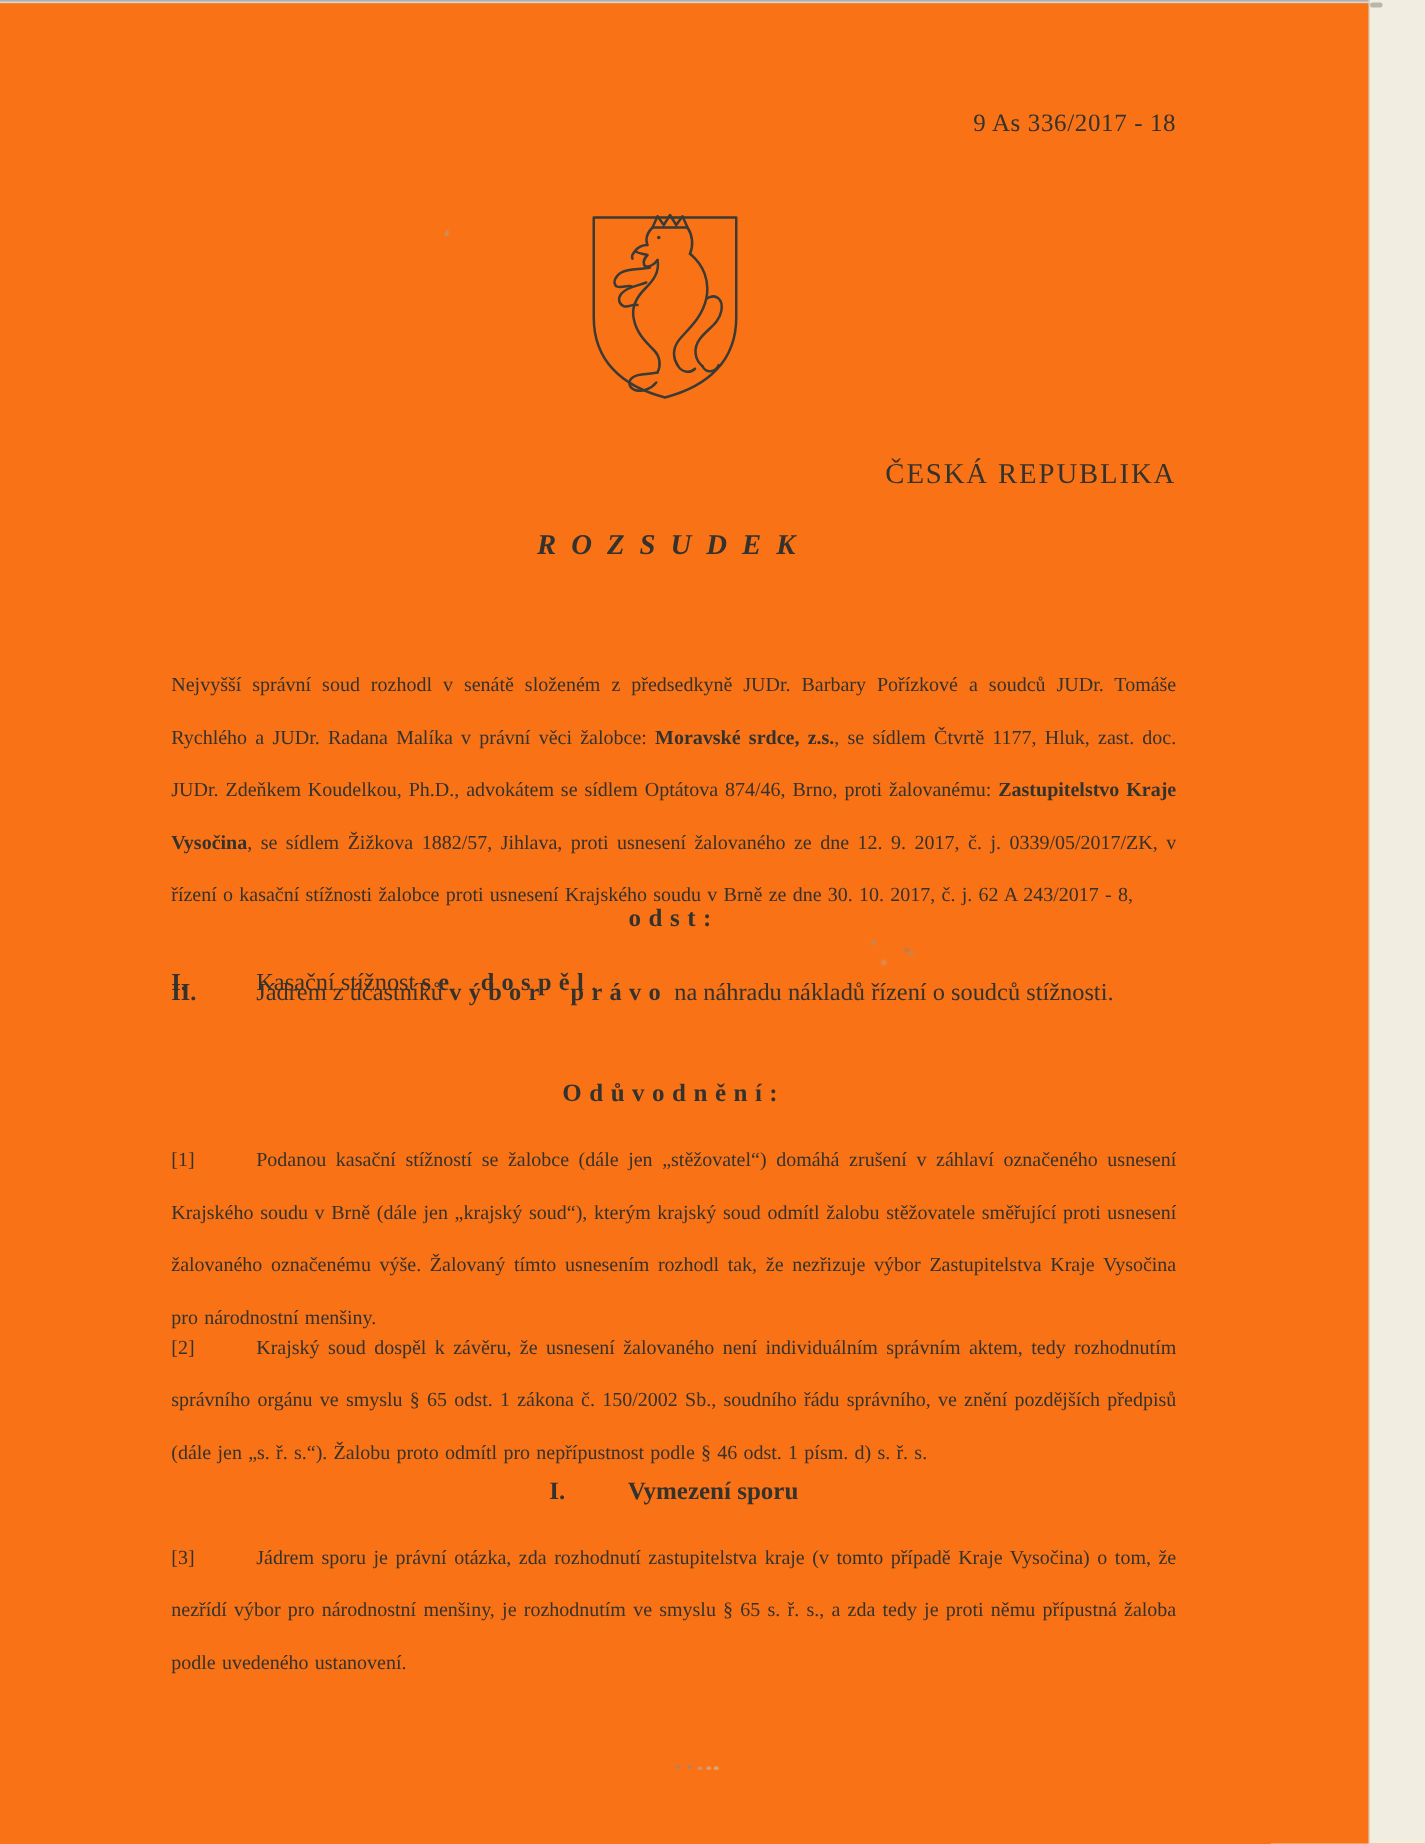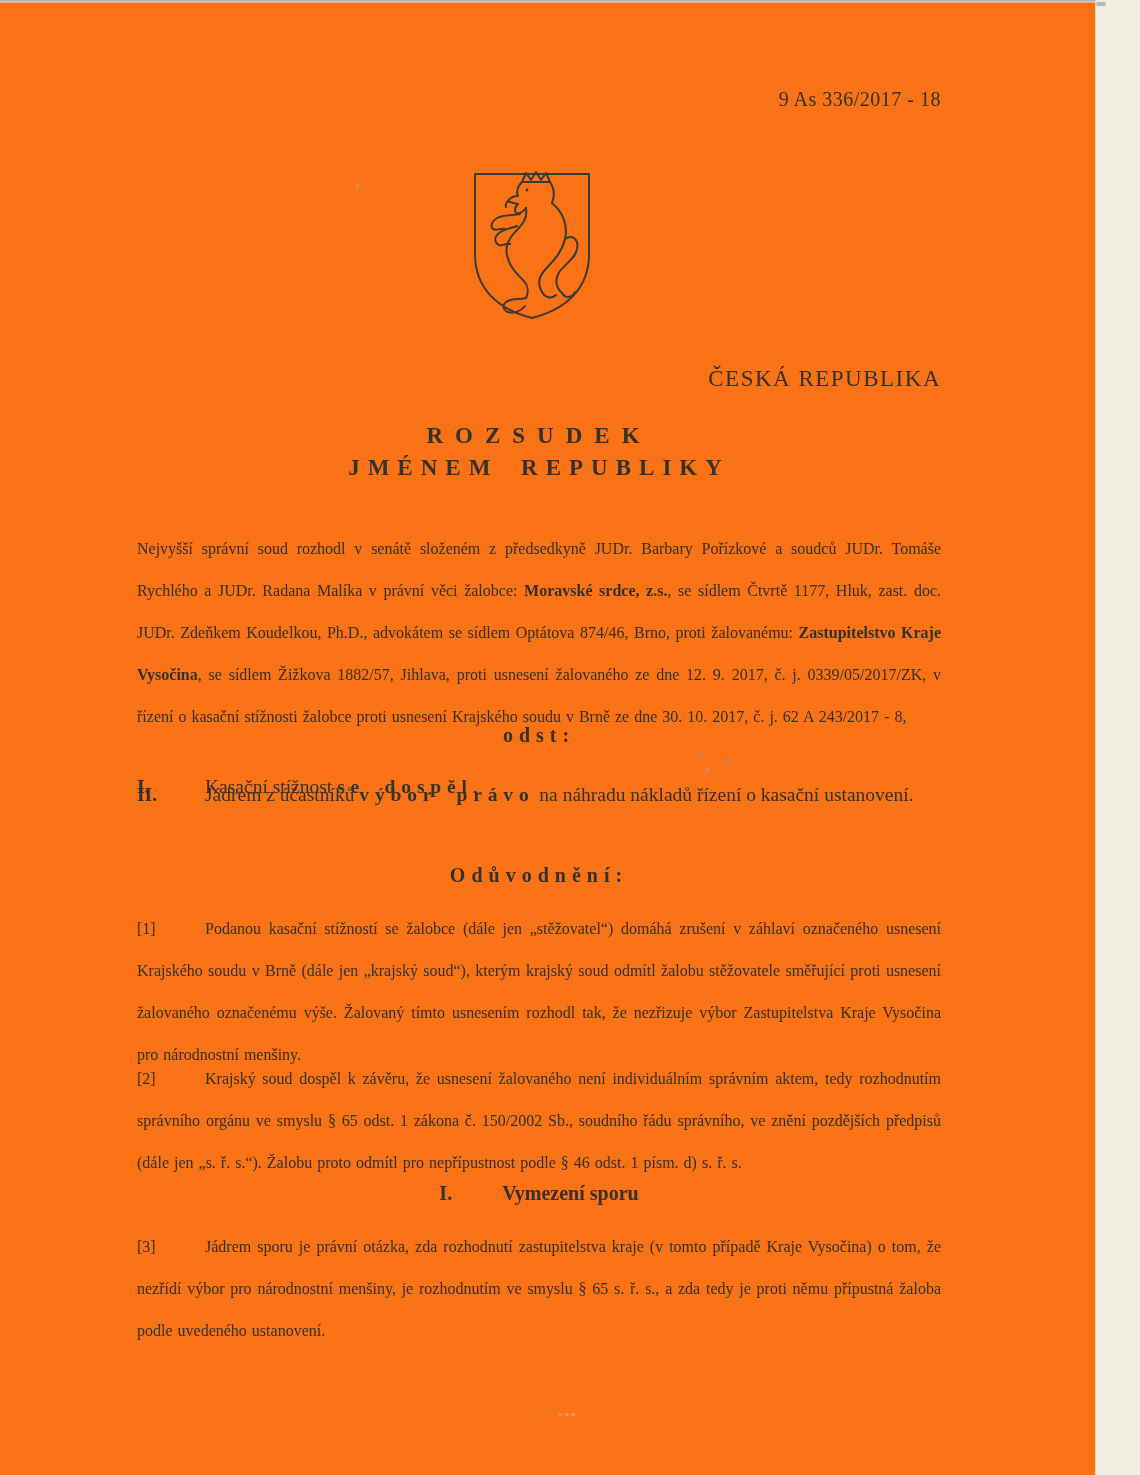--- a/index.html
+++ b/index.html
@@ -22,21 +22,21 @@
 
   .case-number{top:88px;text-align:right;font-size:20px;letter-spacing:.5px;}
 
   .emblem{position:absolute;left:470px;top:170px;width:124px;height:152px;}
   .emblem svg{width:100%;height:100%;}
   .emblem path,.emblem circle{stroke:#3b3a35;stroke-width:2;fill:none;stroke-linecap:round;stroke-linejoin:round;}
   .emblem circle{fill:#3b3a35;stroke-width:0;}
 
   .country{top:366px;text-align:right;font-size:23px;letter-spacing:1.5px;}
   .jtitle{top:420px;text-align:center;font-weight:bold;font-size:23px;line-height:32px;}
-  .jtitle .l1{letter-spacing:12px;display:block;}
+  .jtitle .l1{letter-spacing:12px;display:block;font-style:italic;}
   .jtitle .l2{letter-spacing:8px;word-spacing:9px;display:block;}
 
   .bodytext{font-size:16px;line-height:42px;text-align:justify;word-spacing:1px;}
   .intro{top:528px;}
 
   .ctr-label{text-align:center;font-weight:bold;font-size:20px;letter-spacing:6px;}
   .takto{top:724px;}
   .oduv{top:864px;}
 
   .v-item{display:flex;font-size:19.5px;line-height:29px;}
@@ -94,34 +94,33 @@
       <path d="M95,69 C103,64 109,70 107,79 C105,89 96,93 90,101 C84,109 86,118 92,123"></path>
       <path d="M72,122 C75,128 82,129 86,125"></path>
       <path d="M92,123 C95,129 102,128 105,122"></path>
     </svg>
   </div>
 
   <div class="abs country">ČESKÁ REPUBLIKA</div>
 
   <div class="abs jtitle">
     <span class="l1">ROZSUDEK</span>
-    <span class="l2">JMÉNEM REPUBLIKY</span>
   </div>
 
   <p class="abs bodytext intro para"><span>Nejvyšší správní soud rozhodl v senátě složeném z předsedkyně JUDr. Barbary Pořízkové a soudců JUDr. Tomáše Rychlého a JUDr. Radana Malíka v právní věci žalobce: </span><span class="b">Moravské srdce, z.s.</span><span>, se sídlem Čtvrtě 1177, Hluk, zast. doc. JUDr. Zdeňkem Koudelkou, Ph.D., advokátem se sídlem Optátova 874/46, Brno, proti žalovanému: </span><span class="b">Zastupitelstvo Kraje Vysočina</span><span>, se sídlem Žižkova 1882/57, Jihlava, proti usnesení žalovaného ze dne 12. 9. 2017, č. j. 0339/05/2017/ZK, v řízení o kasační stížnosti žalobce proti usnesení Krajského soudu v Brně ze dne 30. 10. 2017, č. j. 62 A 243/2017 - 8,</span></p>
 
   <div class="abs ctr-label takto">odst:</div>
 
   <div class="abs v-item item1">
     <span class="num">I.</span>
     <span><span>Kasační stížnost </span><span class="b sp">se dospěl</span><span>.</span></span>
   </div>
   <div class="abs v-item item2">
     <span class="num">II.</span>
-    <span><span>Jádrem z účastníků </span><span class="b sp">výbor právo</span><span> na náhradu nákladů řízení o kasační ustanovení.</span></span>
+    <span><span>Jádrem z účastníků </span><span class="b sp">výbor právo</span><span> na náhradu nákladů řízení o soudců stížnosti.</span></span>
   </div>
 
   <div class="abs ctr-label oduv">Odůvodnění:</div>
 
   <p class="abs bodytext para p1"><span class="pnum">[1]</span><span>Podanou kasační stížností se žalobce (dále jen „stěžovatel“) domáhá zrušení v záhlaví označeného usnesení Krajského soudu v Brně (dále jen „krajský soud“), kterým krajský soud odmítl žalobu stěžovatele směřující proti usnesení žalovaného označenému výše. Žalovaný tímto usnesením rozhodl tak, že nezřizuje výbor Zastupitelstva Kraje Vysočina pro národnostní menšiny.</span></p>
 
   <p class="abs bodytext para p2"><span class="pnum">[2]</span><span>Krajský soud dospěl k závěru, že usnesení žalovaného není individuálním správním aktem, tedy rozhodnutím správního orgánu ve smyslu § 65 odst. 1 zákona č. 150/2002 Sb., soudního řádu správního, ve znění pozdějších předpisů (dále jen „s. ř. s.“). Žalobu proto odmítl pro nepřípustnost podle § 46 odst. 1 písm. d) s. ř. s.</span></p>
 
   <div class="abs sec">
     <span class="b">I.</span>

